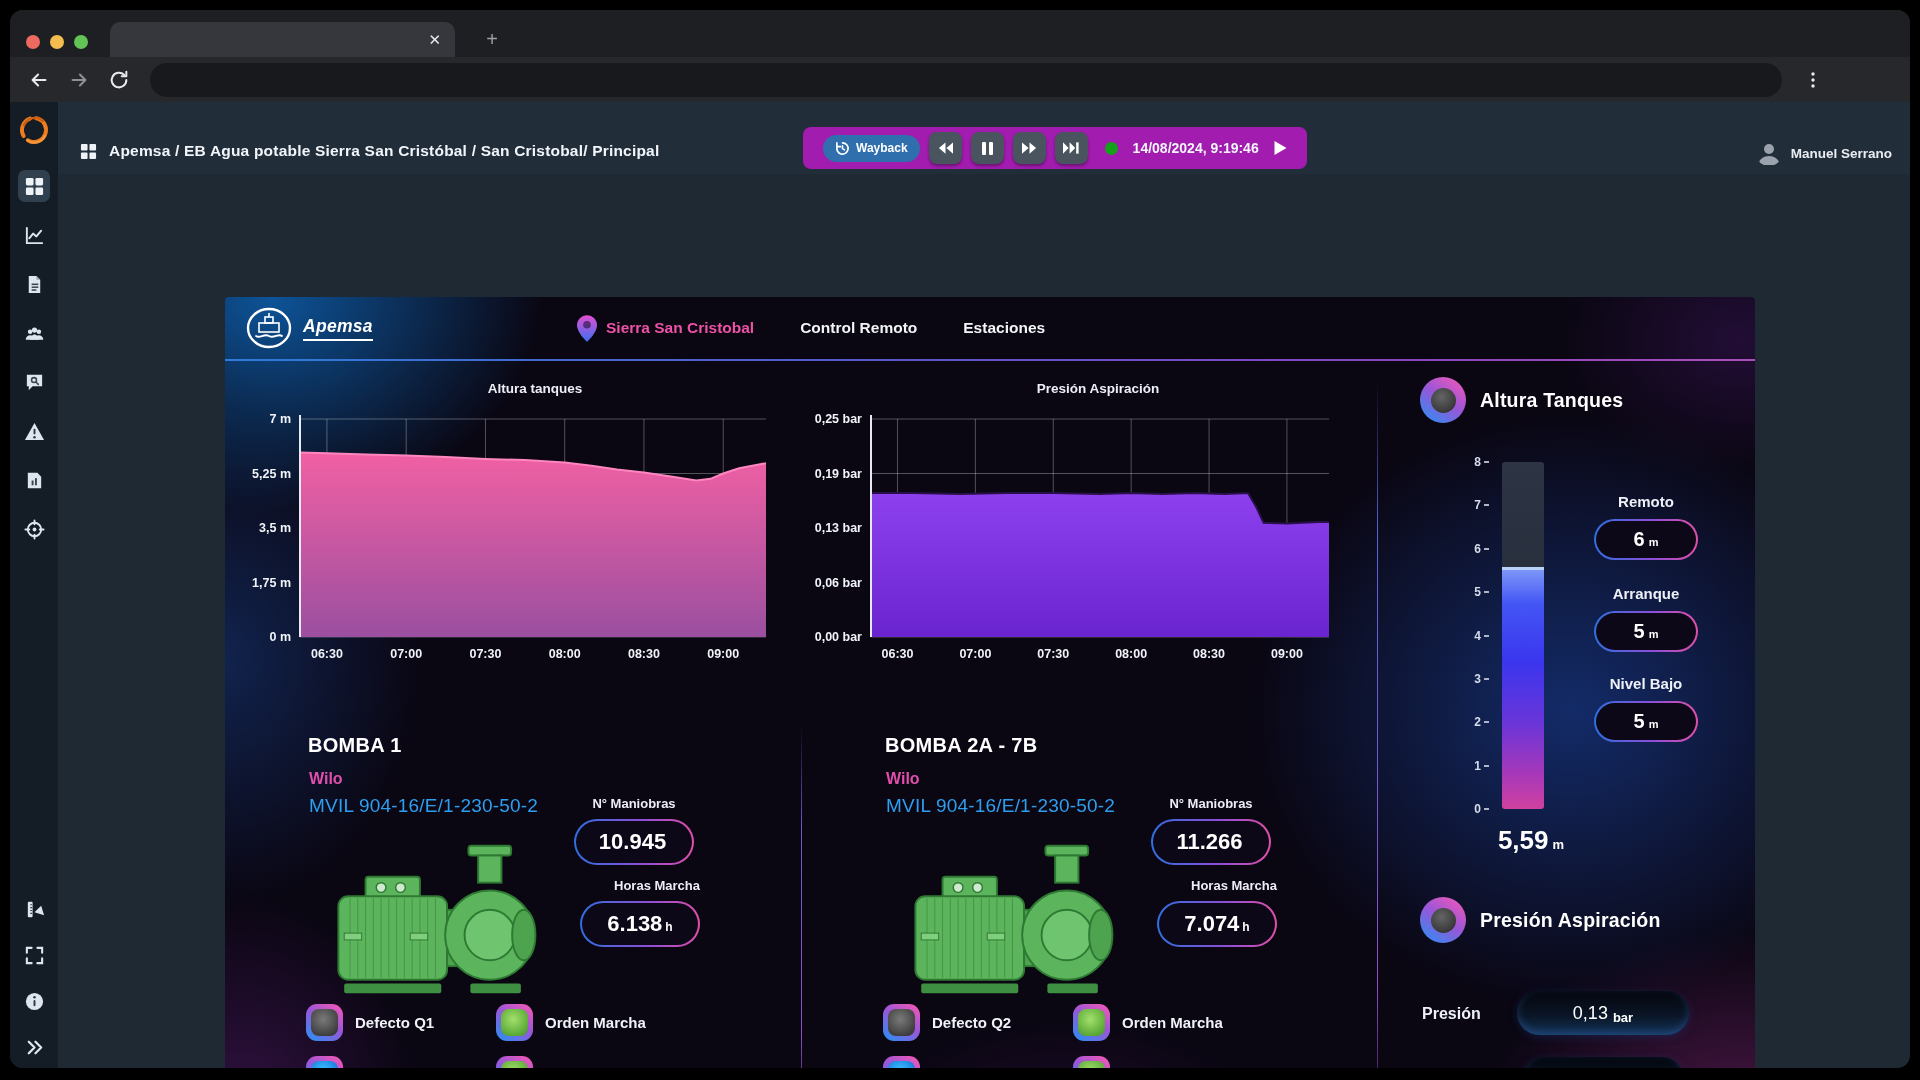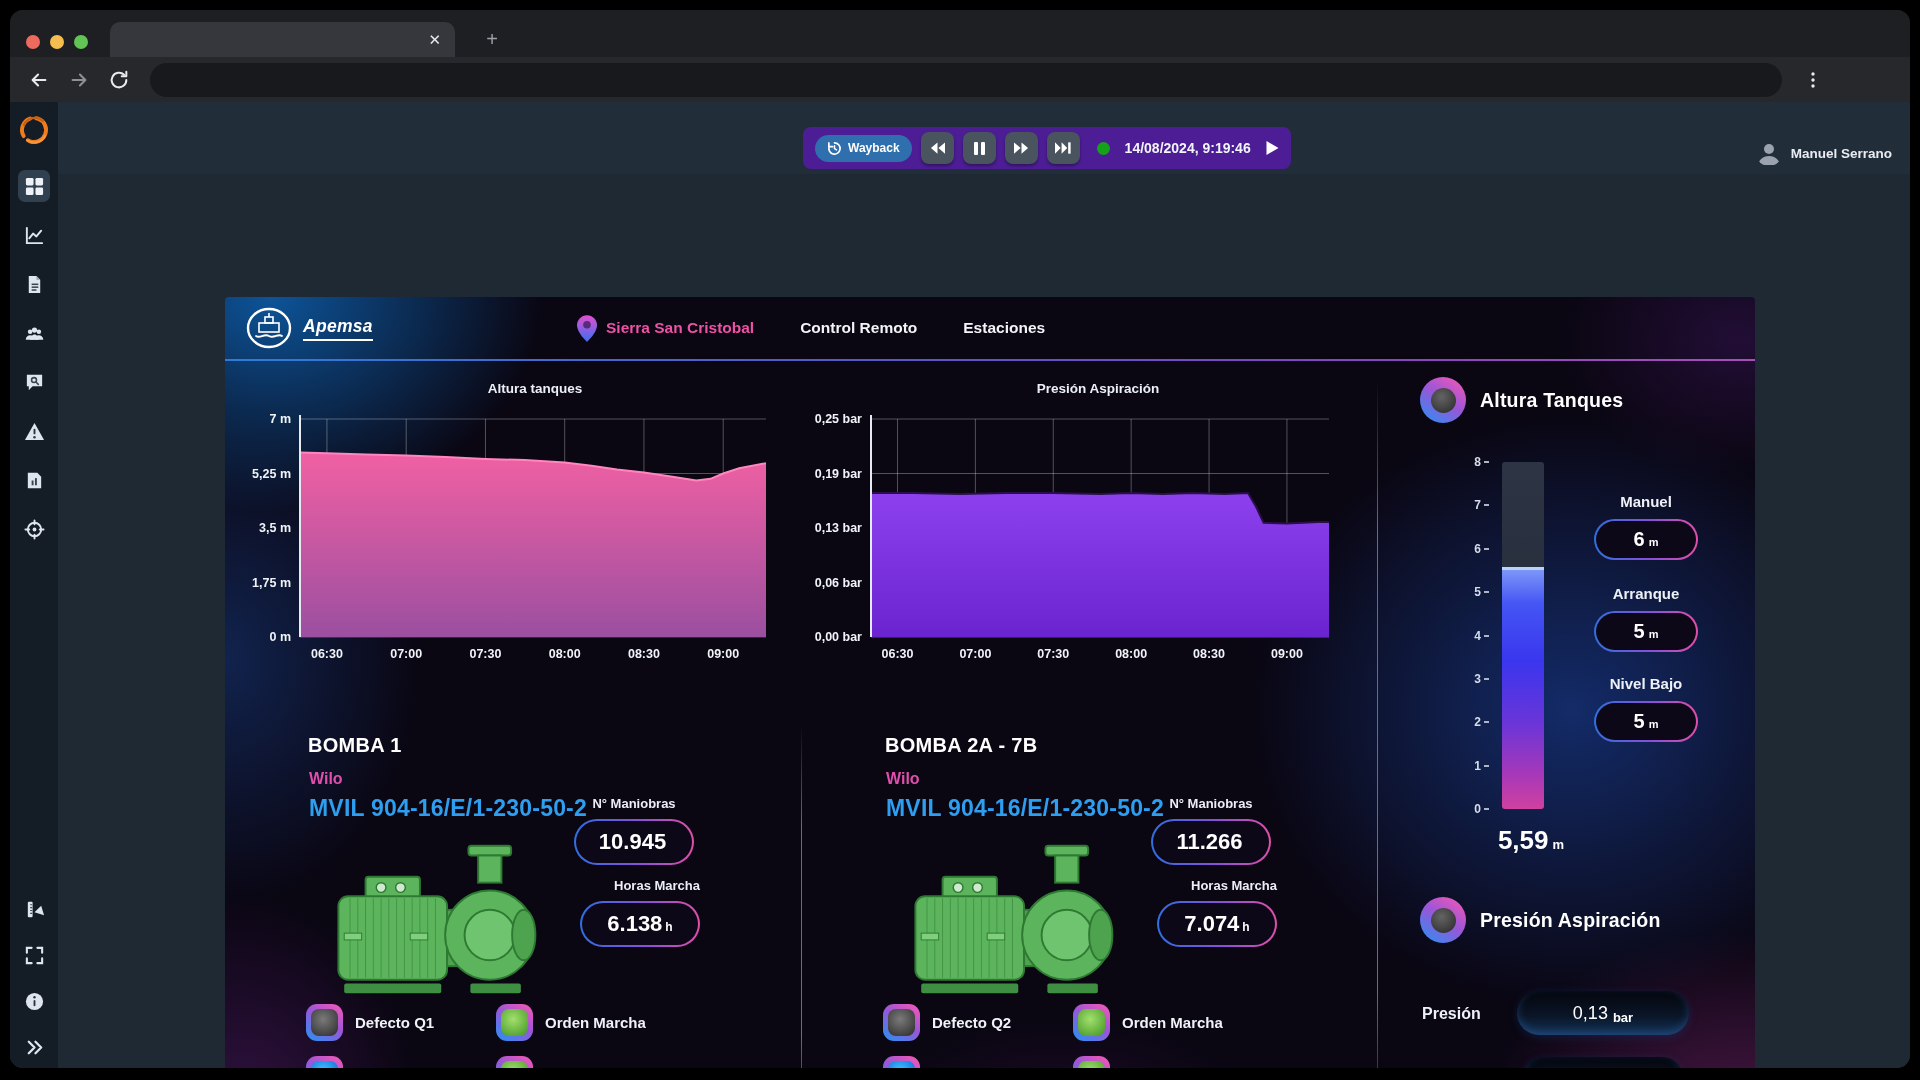--- a/index.html
+++ b/index.html
@@ -30,21 +30,21 @@
   .side-bottom { margin-top:auto; margin-bottom:6px; display:flex; flex-direction:column; align-items:center; gap:16px; }
   .side-bottom .side-item { width:30px; height:30px; }
 
   .appheader { position:absolute; left:48px; right:0; top:0; height:72px; background:#222d3a; }
   .crumb-wrap { position:absolute; left:22px; top:40px; display:flex; align-items:center; gap:12px; }
   .crumb { color:#f2f5f9; font-size:15.5px; font-weight:700; letter-spacing:.2px; }
   .user-wrap { position:absolute; right:18px; top:38px; display:flex; align-items:center; gap:9px; }
   .avatar { width:26px; height:26px; border-radius:50%; overflow:hidden; background:transparent; }
   .user-name { color:#e9edf2; font-size:13.5px; font-weight:700; }
 
-  .wayback { position:absolute; left:745px; top:25px; height:42px; background:#4c1d95; border-radius:8px; display:flex; align-items:center; gap:9px; padding:0 12px; }
+  .wayback { position:absolute; left:745px; top:25px; height:42px; background:#a21caf; border-radius:8px; display:flex; align-items:center; gap:9px; padding:0 20px; }
   .wb-btn { height:27px; border-radius:14px; background:#2f6fad; color:#fff; font-size:12px; font-weight:700; display:flex; align-items:center; gap:6px; padding:0 12px; }
   .pb-btn { width:33px; height:32px; border-radius:8px; background:#49545f; box-shadow:0 2px 3px rgba(0,0,0,.35); display:flex; align-items:center; justify-content:center; }
   .status-dot { width:13px; height:13px; border-radius:50%; background:#14a219; margin-left:8px; }
   .wb-date { color:#f2f5f9; font-size:14px; font-weight:700; margin:0 6px; }
 
   
   .dashboard { position:absolute; left:215px; top:195px; width:1530px; height:860px; border-radius:4px;
     background:
       radial-gradient(420px 330px at 3% 0%, rgba(13,88,160,.95), transparent 65%),
       radial-gradient(330px 420px at 0% 42%, rgba(25,70,150,.45), transparent 60%),
@@ -102,21 +102,21 @@
   .dpill { position:absolute; display:flex; align-items:center; justify-content:center; gap:5px; border-radius:24px;
     background:linear-gradient(180deg,#04060d,#0a1526 55%,#143154); box-shadow:0 2px 10px rgba(20,80,160,.25), inset 0 -3px 8px rgba(60,130,220,.30); }
   .dp-1 { left:1292px; top:694px; width:172px; height:44px; } .dp-2 { left:1298px; top:760px; width:160px; height:41px; }
   .dpill .v { color:#fff; font-size:18px; font-weight:400; } .dpill .u { color:#fff; font-size:13px; font-weight:700; margin-top:8px; }
 
   
   .pump-card { position:absolute; top:435px; width:460px; height:405px; }
   .pc-1 { left:81px; } .pc-2 { left:658px; }
   .pump-name { position:absolute; left:2px; top:2px; color:#fff; font-size:20px; font-weight:700; letter-spacing:.3px; }
   .pump-brand { position:absolute; left:3px; top:38px; color:#e04fae; font-size:16px; font-weight:700; }
-  .pump-model { position:absolute; left:3px; top:63px; color:#2e9ef0; font-size:23px; font-weight:700; letter-spacing:.2px; }
+  .pump-model { position:absolute; left:3px; top:63px; color:#2e9ef0; font-size:19px; font-weight:400; letter-spacing:.2px; }
   .pump-img { position:absolute; left:20px; top:106px; width:215px; height:165px; }
   .counter { position:absolute; left:262px; width:132px; text-align:center; }
   .cnt-1 { top:64px; } .cnt-2 { top:146px;text-align:right; }
   .cnt-label { color:#eceef6; font-size:13px; font-weight:700; margin-bottom:8px; }
   .cpill { display:inline-flex; align-items:center; justify-content:center; gap:3px; width:120px; height:46px; border-radius:24px; border:2px solid transparent;
     background:linear-gradient(#0d0818,#0d0818) padding-box, linear-gradient(90deg,#2f6fe0,#8a4fd8 55%,#e04fa8) border-box; }
   .cpill .v { color:#fff; font-size:22px; font-weight:700; } .cpill .u { color:#fff; font-size:12px; font-weight:700; margin-top:6px; }
   .ind { position:absolute; display:flex; align-items:center; gap:12px; }
   .ind-r1c1{ left:0; top:272px;text-align:right; } .ind-r1c2{ left:190px; top:272px; } .ind-r2c1{ left:0; top:324px; } .ind-r2c2{ left:190px; top:324px; }
   .led { width:37px; height:37px; border-radius:11px; background:linear-gradient(215deg,#ef58b8 6%,#9a56d8 46%,#2f8df2 94%); display:flex; align-items:center; justify-content:center; flex:0 0 auto; }
@@ -256,20 +256,29 @@
         </div>
         <div class="side-item">
           <svg viewBox="0 0 22 22">
               <path d="M5 5l6 6-6 6M12 5l6 6-6 6" fill="none" stroke="#dfe5ec" stroke-width="2.4" stroke-linecap="round" stroke-linejoin="round"></path>
             </svg>
         </div>
       </div>
     </div>
 
     <div class="appheader">
+      <div class="crumb-wrap">
+        <svg width="17" height="17" viewBox="0 0 18 18">
+            <rect x="1" y="1" width="7" height="7" rx="1" fill="#eef2f6"></rect>
+            <rect x="10" y="1" width="7" height="7" rx="1" fill="#eef2f6"></rect>
+            <rect x="1" y="10" width="7" height="7" rx="1" fill="#eef2f6"></rect>
+            <rect x="10" y="10" width="7" height="7" rx="1" fill="#eef2f6"></rect>
+          </svg>
+        <span class="crumb">Apemsa / EB Agua potable Sierra San Cristóbal / San Cristobal/ Principal</span>
+      </div>
 
       <div class="wayback">
         <div class="wb-btn">
           <svg width="15" height="15" viewBox="0 0 16 16">
               <path d="M8 2a6 6 0 1 1-5.6 3.8" fill="none" stroke="#fff" stroke-width="1.8" stroke-linecap="round"></path>
               <path d="M2 2v4h4" fill="none" stroke="#fff" stroke-width="1.8" stroke-linecap="round" stroke-linejoin="round"></path>
               <path d="M8 5v3.2l2.2 1.3" fill="none" stroke="#fff" stroke-width="1.6" stroke-linecap="round"></path>
             </svg>
           <span>Wayback</span>
         </div>
@@ -467,21 +476,21 @@
           </span>
       </div>
       <div class="tank">
         <div class="tank-fill" style="height: 69.88%;"></div>
       </div>
       <div class="tank-value">
         <span class="big">5,59</span><span class="unit">m</span>
       </div>
 
       <div class="setpoint sp-1">
-        <div class="sp-label">Manuel</div>
+        <div class="sp-label">Remoto</div>
         <span class="spill">
             <span class="v">6</span>
             <span class="u">m</span>
           </span>
       </div>
       <div class="setpoint sp-2">
         <div class="sp-label">Arranque</div>
         <span class="spill">
             <span class="v">5</span>
             <span class="u">m</span>

